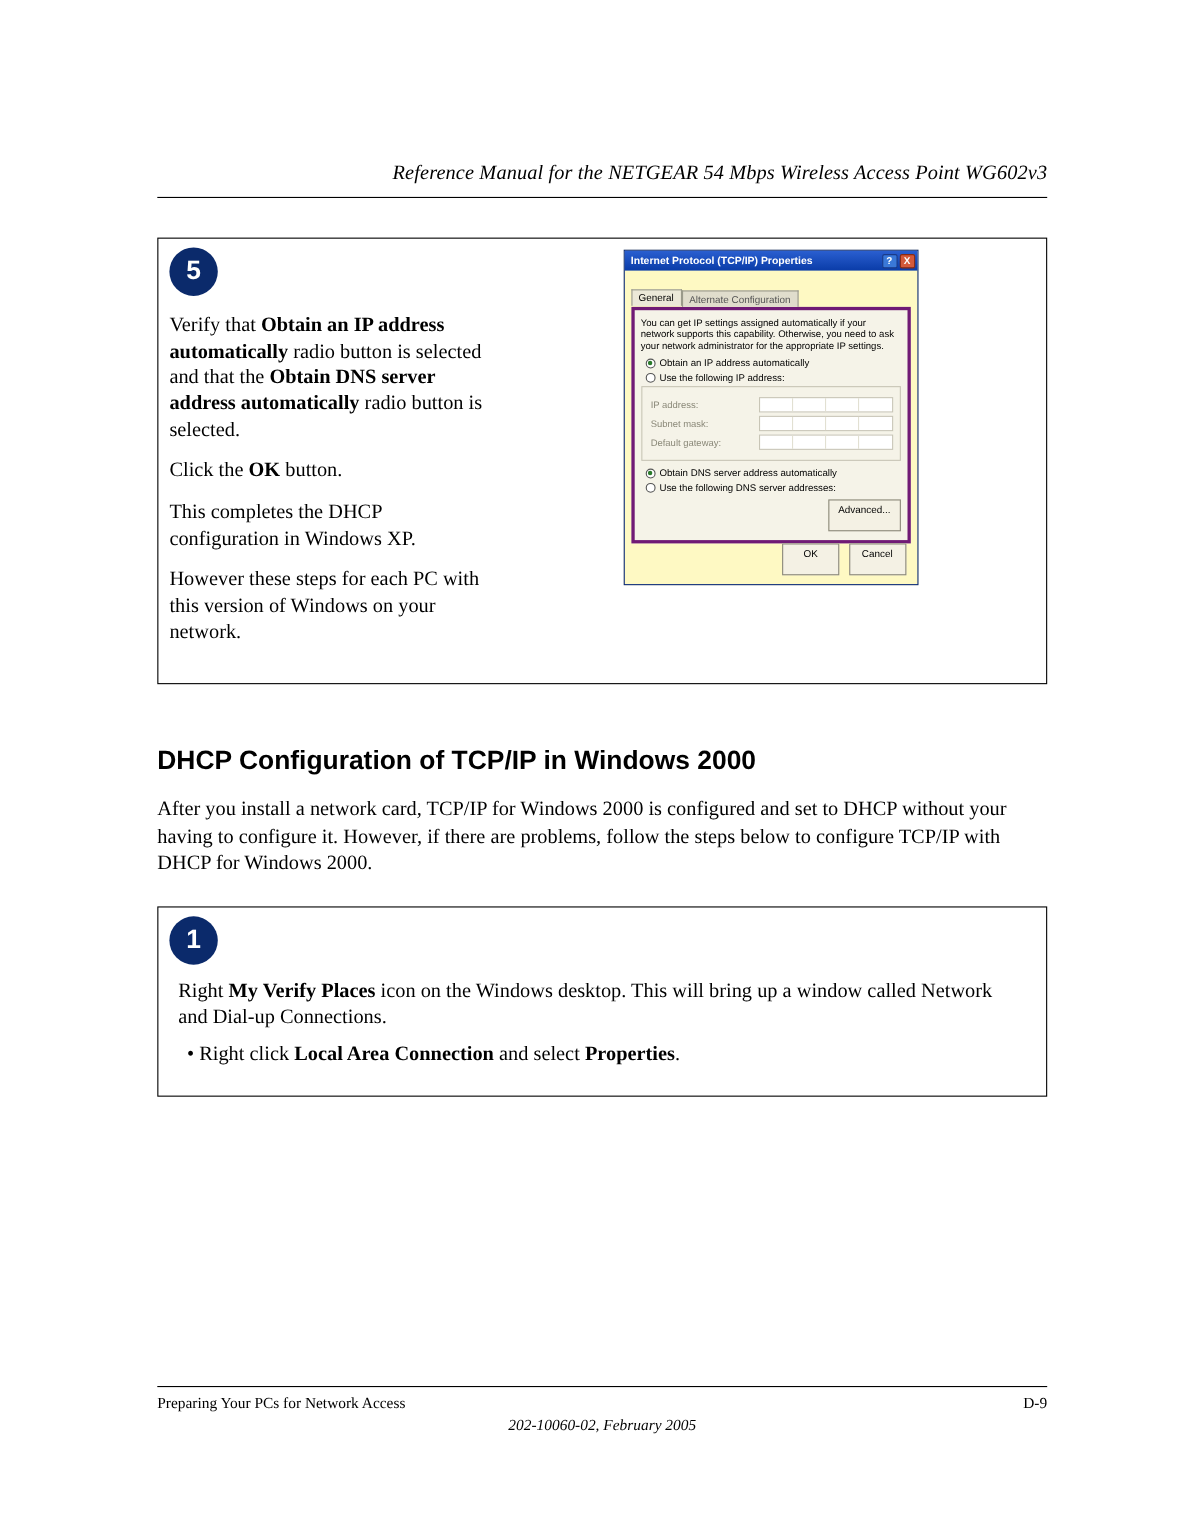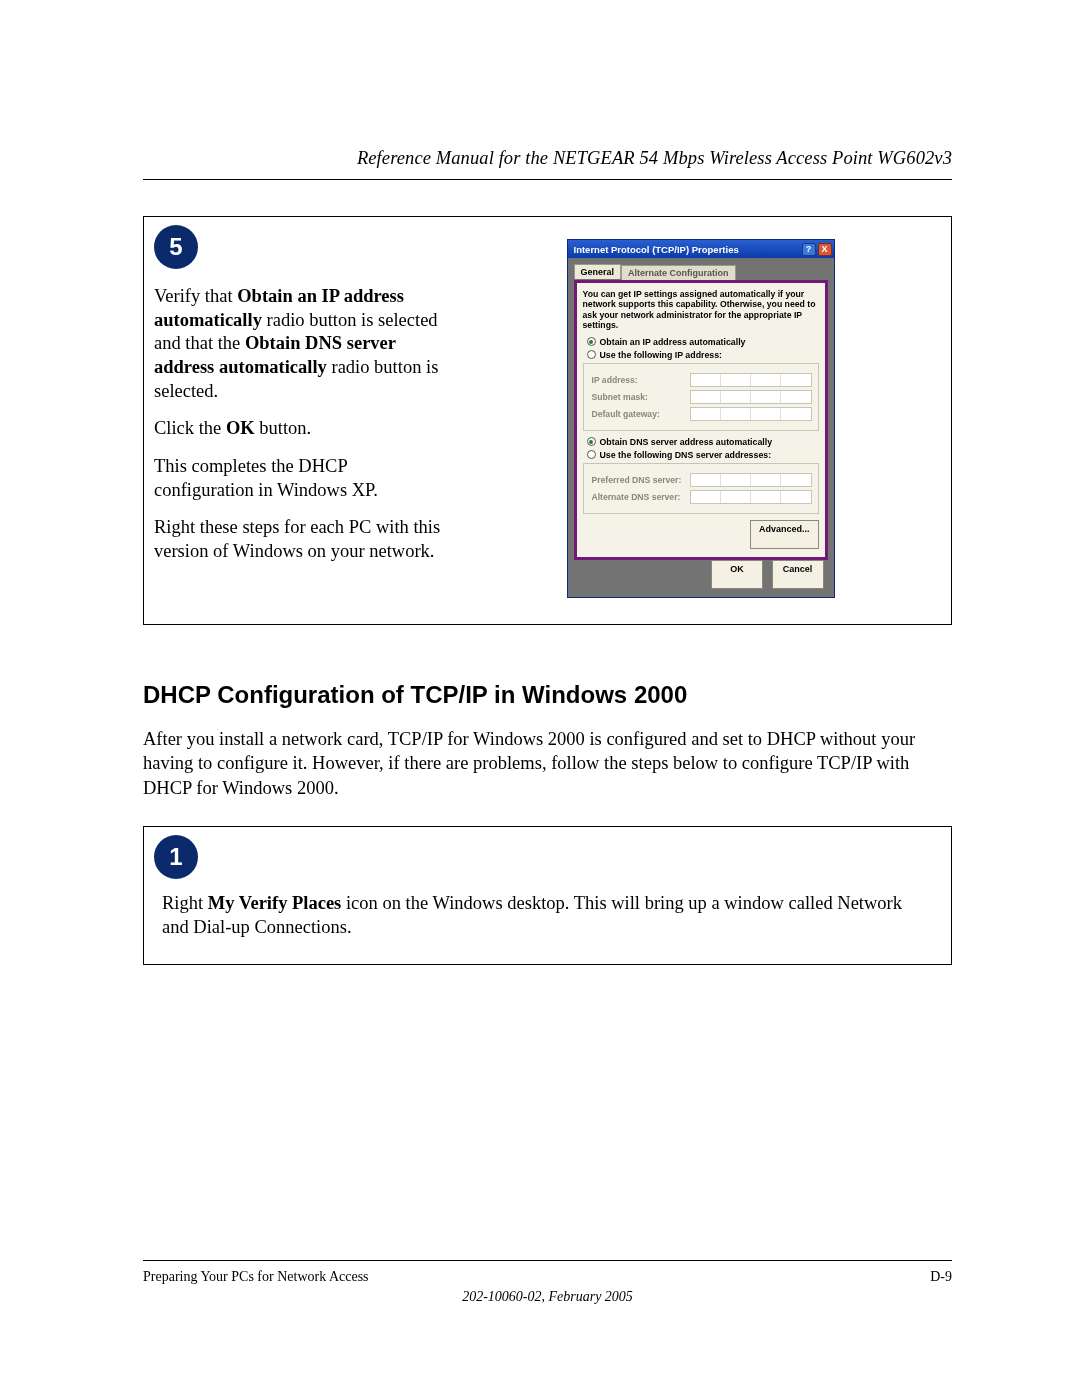--- a/index.html
+++ b/index.html
@@ -44,26 +44,26 @@
     font-family: Arial, Helvetica, sans-serif;
     font-weight: bold;
     font-size: 24px;
     display: flex; align-items: center; justify-content: center;
   }
   .step-right { flex: 1; padding: 6px 8px 10px 4px; }
 
   
   .xp-window {
     width: 268px;
-    margin: 16px auto;
+    margin: 4px auto;
     font-family: Tahoma, Arial, sans-serif;
     font-size: 9px;
     color: #000;
     border: 1px solid #0a2a7a;
-    background: #737373;
+    background: #fef9c3;
   }
   .xp-title {
     background: linear-gradient(#2a5fd0, #0a3ca8);
     color: #fff;
     height: 18px;
     display: flex; align-items: center;
     padding: 0 2px 0 6px;
     font-weight: bold;
     font-size: 9.5px;
     justify-content: space-between;
@@ -71,21 +71,21 @@
   .xp-title .btns { display: flex; gap: 2px; }
   .xp-tbtn {
     width: 14px; height: 13px;
     background: #d45a3a;
     border: 1px solid #8a2a10;
     color: #fff;
     font-size: 9px; line-height: 11px; text-align: center;
     border-radius: 2px;
   }
   .xp-tbtn.help { background:#3a78d8; border-color:#1a3a88; }
-  .xp-body { padding: 5px 6px 6px 6px; font-weight: bold; }
+  .xp-body { padding: 16px 6px 6px 6px; }
   .xp-tabs { display:flex; gap:0; margin-bottom:2px; }
   .xp-tab {
     border:1px solid #9a9a8a; border-bottom:none;
     padding:2px 6px; background:#ece9d8; font-size:9px;
     position:relative; top:1px; z-index:2;
   }
   .xp-tab.inactive { background:#e0ddcc; color:#555; z-index:0; top:2px; }
   .xp-panel {
     border:3px solid #701a75; background:#f5f3e8;
     padding:6px 6px 8px 6px;
@@ -152,21 +152,21 @@
   <div class="badge">5</div>
 
   <div class="step-left">
     <p>
       <span>Verify that </span><b>Obtain an IP address automatically</b><span> radio button is selected and that the </span><b>Obtain DNS server address automatically</b><span> radio button is selected.</span>
     </p>
     <p>
       <span>Click the </span><b>OK</b><span> button.</span>
     </p>
     <p>This completes the DHCP configuration in Windows XP.</p>
-    <p>Right these steps for each PC with this version of Windows on your network.</p>
+    <p>However these steps for each PC with this version of Windows on your network.</p>
   </div>
 
   <div class="step-right">
     <div class="xp-window">
       <div class="xp-title">
         <span>Internet Protocol (TCP/IP) Properties</span>
         <span class="btns">
           <span class="xp-tbtn help">?</span>
           <span class="xp-tbtn">X</span>
         </span>
@@ -218,40 +218,20 @@
           </div>
 
           <div class="xp-radio">
             <span class="dot sel"></span>
             <span>Obtain DNS server address automatically</span>
           </div>
           <div class="xp-radio">
             <span class="dot"></span>
             <span>Use the following DNS server addresses:</span>
           </div>
-          <div class="xp-group">
-            <div class="xp-row">
-                <span class="xp-label">Preferred DNS server:</span>
-                <span class="xp-field">
-                  <span class="seg"></span>
-                  <span class="seg"></span>
-                  <span class="seg"></span>
-                  <span class="seg"></span>
-                </span>
-              </div>
-            <div class="xp-row">
-                <span class="xp-label">Alternate DNS server:</span>
-                <span class="xp-field">
-                  <span class="seg"></span>
-                  <span class="seg"></span>
-                  <span class="seg"></span>
-                  <span class="seg"></span>
-                </span>
-              </div>
-          </div>
 
           <div class="xp-actions">
             <span class="xp-btn">Advanced...</span>
           </div>
         </div>
         <div class="xp-footer">
           <span class="xp-btn">OK</span>
           <span class="xp-btn">Cancel</span>
         </div>
       </div>
@@ -261,20 +241,25 @@
 
 <h2 class="section">DHCP Configuration of TCP/IP in Windows 2000</h2>
 <p class="bodytext">After you install a network card, TCP/IP for Windows 2000 is configured and set to DHCP without your having to configure it. However, if there are problems, follow the steps below to configure TCP/IP with DHCP for Windows 2000.</p>
 
 <div class="step-box wide" style="margin-top:26px;">
   <div class="badge">1</div>
   <div class="step-content">
     <p>
       <span>Right </span><b>My Verify Places</b><span> icon on the Windows desktop. This will bring up a window called Network and Dial-up Connections.</span>
     </p>
+    <ul>
+      <li>
+        <span>Right click </span><b>Local Area Connection</b><span> and select </span><b>Properties</b><span>.</span>
+      </li>
+    </ul>
   </div>
 </div>
 
 <div class="footer">
   <hr class="footer-rule">
   <div class="footer-line">
     <span>Preparing Your PCs for Network Access</span>
     <span>D-9</span>
   </div>
   <div class="footer-pub">202-10060-02, February 2005</div>

